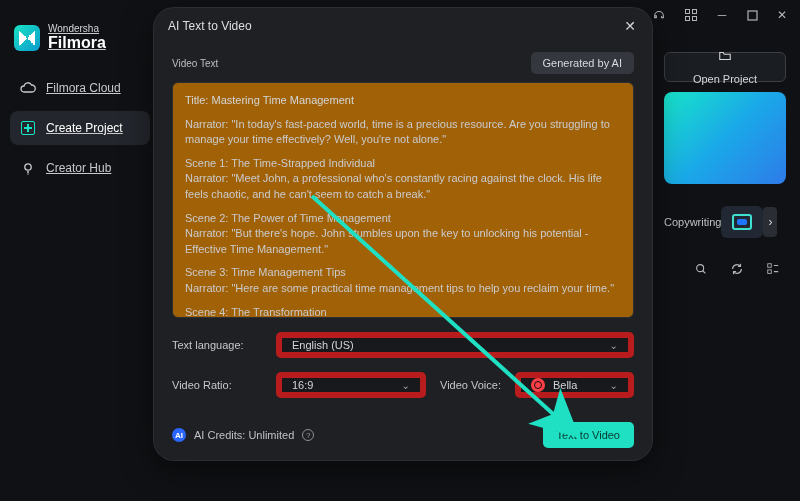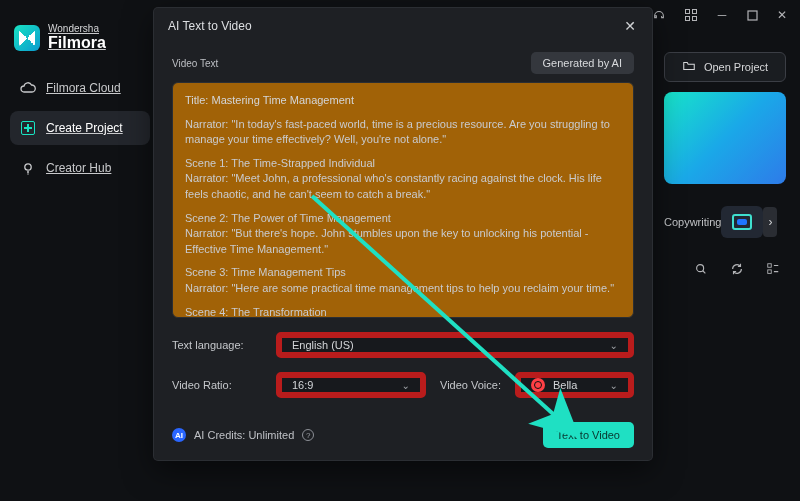--- a/index.html
+++ b/index.html
@@ -51,37 +51,37 @@
   .plus-sq{width:14px;height:14px;border:1.5px solid #19e3c2;border-radius:2px;position:relative;}
   .plus-sq::before,.plus-sq::after{content:"";position:absolute;background:#19e3c2;}
   .plus-sq::before{left:2px;right:2px;top:5px;height:2px;}
   .plus-sq::after{top:2px;bottom:2px;left:5px;width:2px;}
 
   
   .rightcol{position:absolute;right:14px;top:52px;width:122px;}
   .openproj{
     display:flex;align-items:center;gap:8px;justify-content:center;
     height:30px;border:1px solid #3b3e45;border-radius:6px;
-    color:#d6d7d9;font-size:11px;background:#1a1d21;
+    color:#d6d7d9;font-size:11px;background:#1a1d21;flex-direction:column;
   }
   .gradbox{margin-top:10px;height:92px;border-radius:8px;
     background:linear-gradient(135deg,#17e5c9,#1aa8e8,#2e7be9);}
   .thumbrow{margin-top:22px;display:flex;align-items:center;}
   .thumblabel{font-size:11px;color:#c0c2c5;}
   .thumb{width:42px;height:32px;border-radius:6px;background:#222833;display:flex;align-items:center;justify-content:center;}
   .ai-ic{width:20px;height:16px;border:2px solid #3fe0cf;border-radius:3px;position:relative;}
   .ai-ic::after{content:"";position:absolute;left:3px;top:3px;right:3px;bottom:3px;background:#1f75ff;border-radius:2px;}
   .chev{width:14px;height:30px;border-radius:4px;background:#2a2d33;display:flex;align-items:center;justify-content:center;color:#cfd1d4;}
   .tool-icons{margin-top:24px;display:flex;gap:22px;justify-content:flex-end;color:#b3b4b7;padding-right:6px;}
   .tool-icons .ti{width:14px;height:14px;display:inline-flex;align-items:center;justify-content:center;}
 
   
   .modal{
     position:absolute; left:154px; top:8px; width:498px; height:452px;
-    background:#1e2024;border-radius:4px;
+    background:#1e2024;border-radius:20px;
     box-shadow:0 0 0 1px #2b2e33, 0 10px 30px rgba(0,0,0,.5);
     display:flex;flex-direction:column;
   }
   .mhdr{display:flex;align-items:center;justify-content:space-between;padding:10px 14px;}
   .mtitle{font-size:12px;color:#dddfe2;}
   .mclose{color:#cfd1d4;width:16px;height:16px;display:flex;align-items:center;justify-content:center;font-size:14px;}
   .mbody{padding:4px 18px 10px 18px;flex:1;display:flex;flex-direction:column;}
   .rowlbl{display:flex;align-items:center;justify-content:space-between;margin-top:4px;}
   .rowlbl .lab{font-size:10px;color:#bdbfc4;}
   .genbtn{background:#34373d;border-radius:5px;padding:5px 12px;font-size:11px;color:#d8dadd;}

